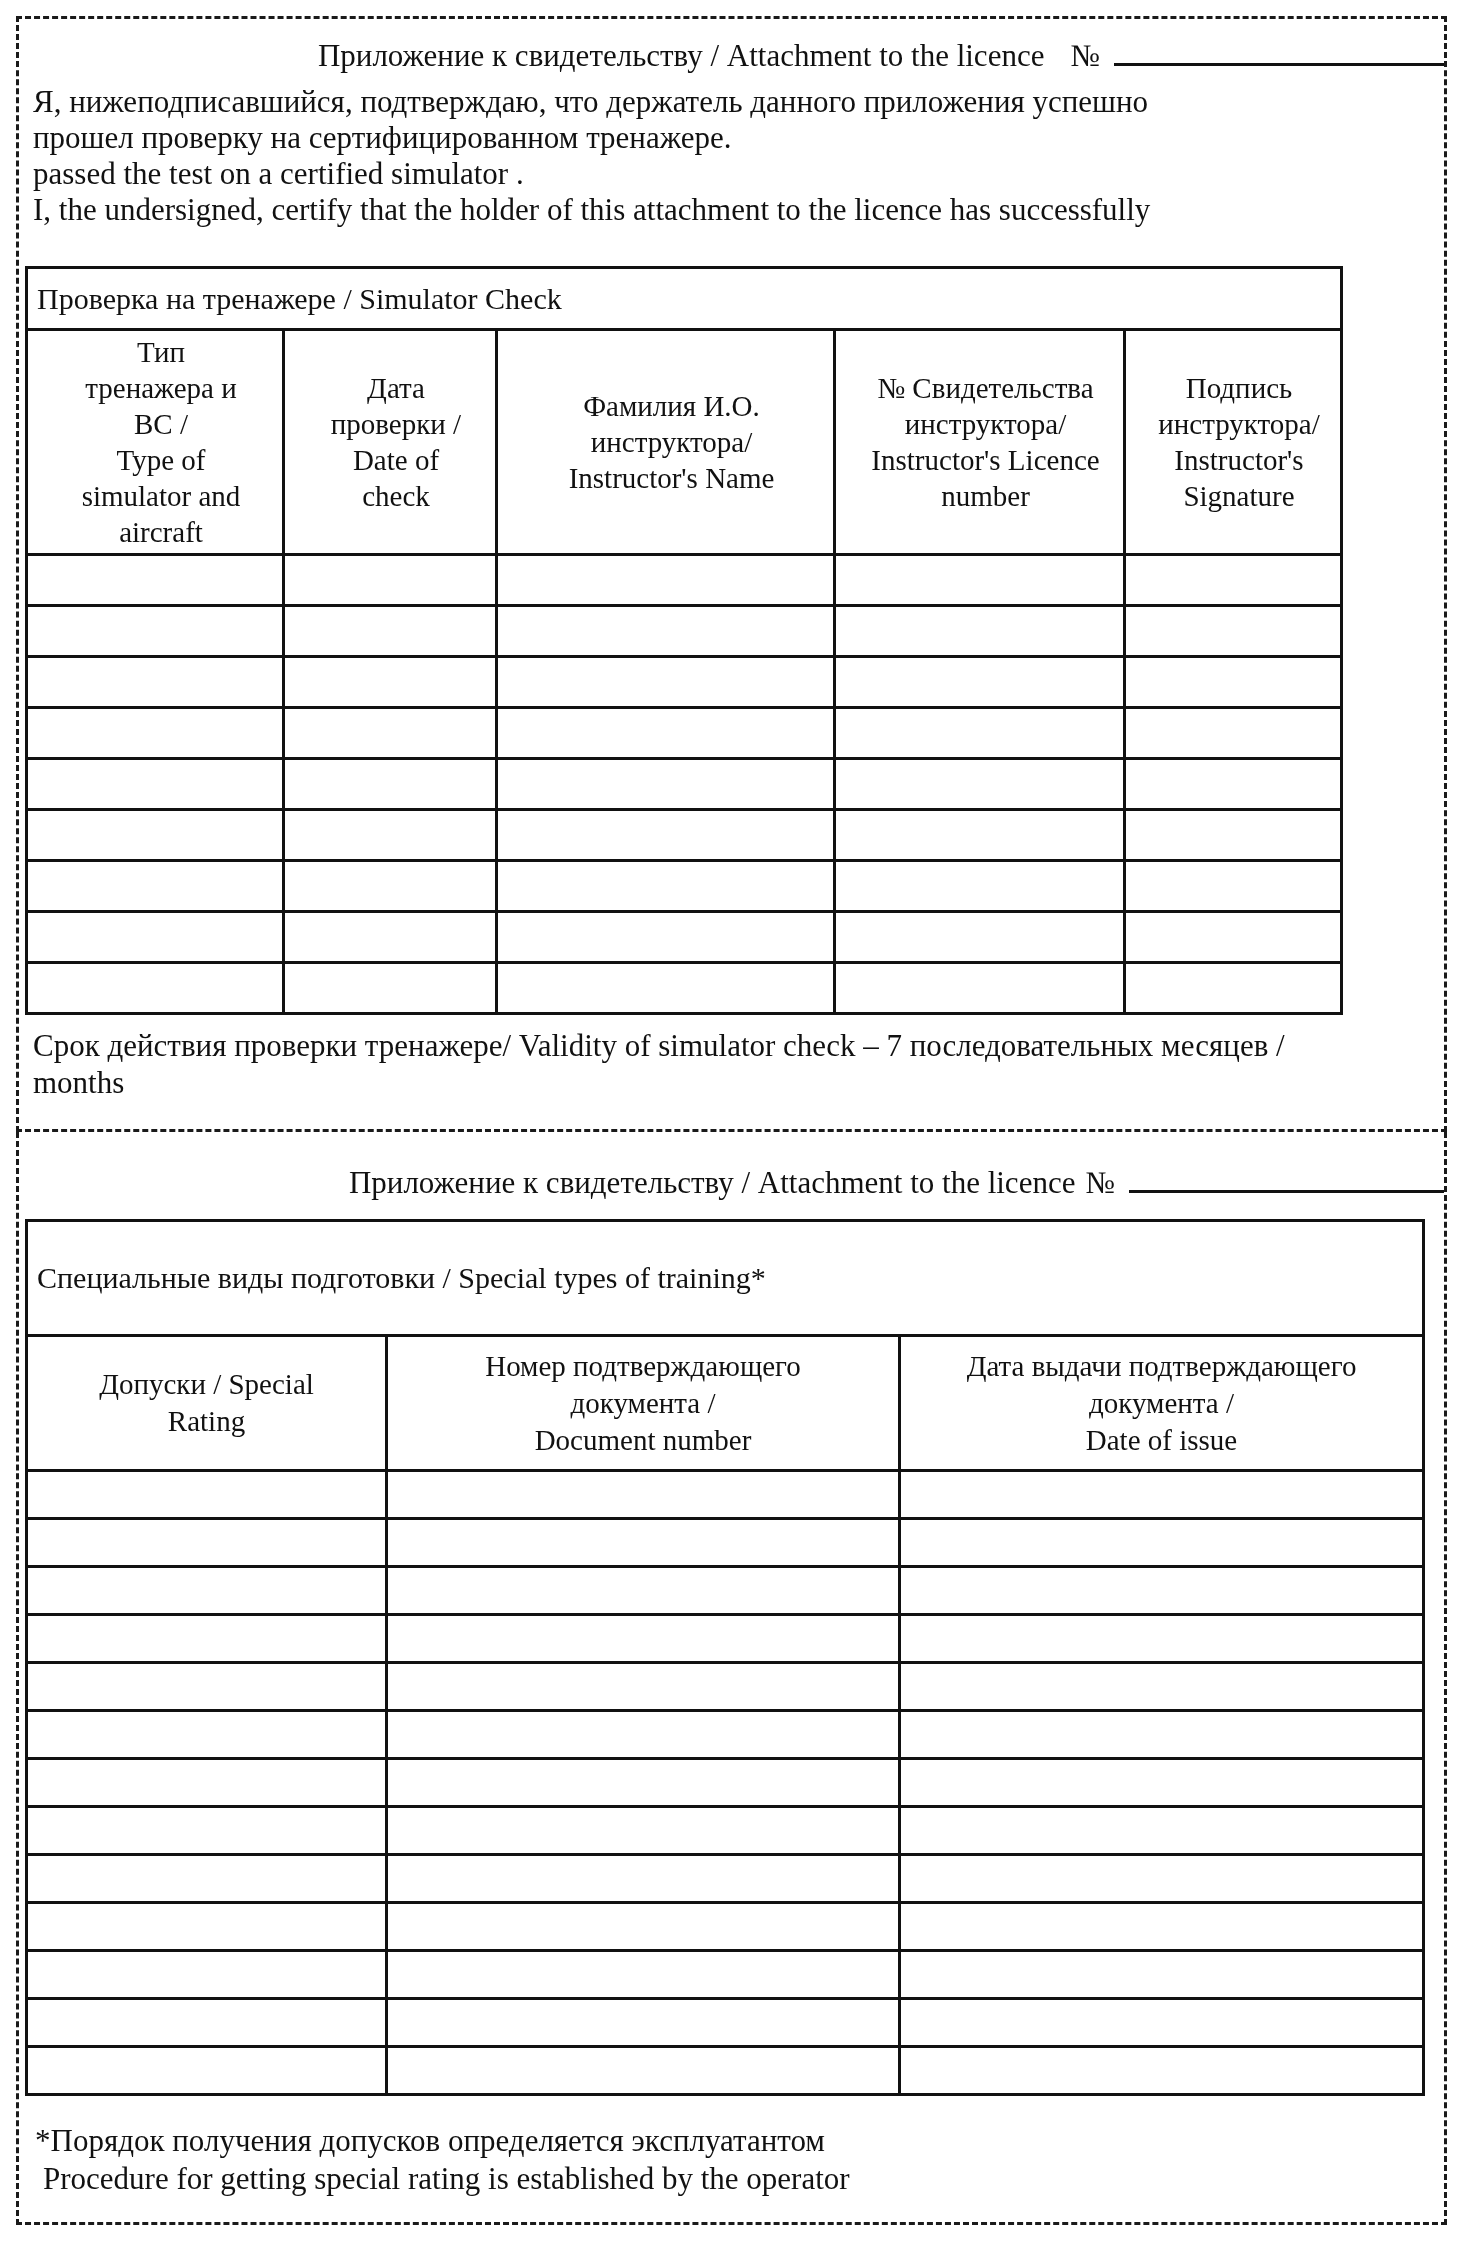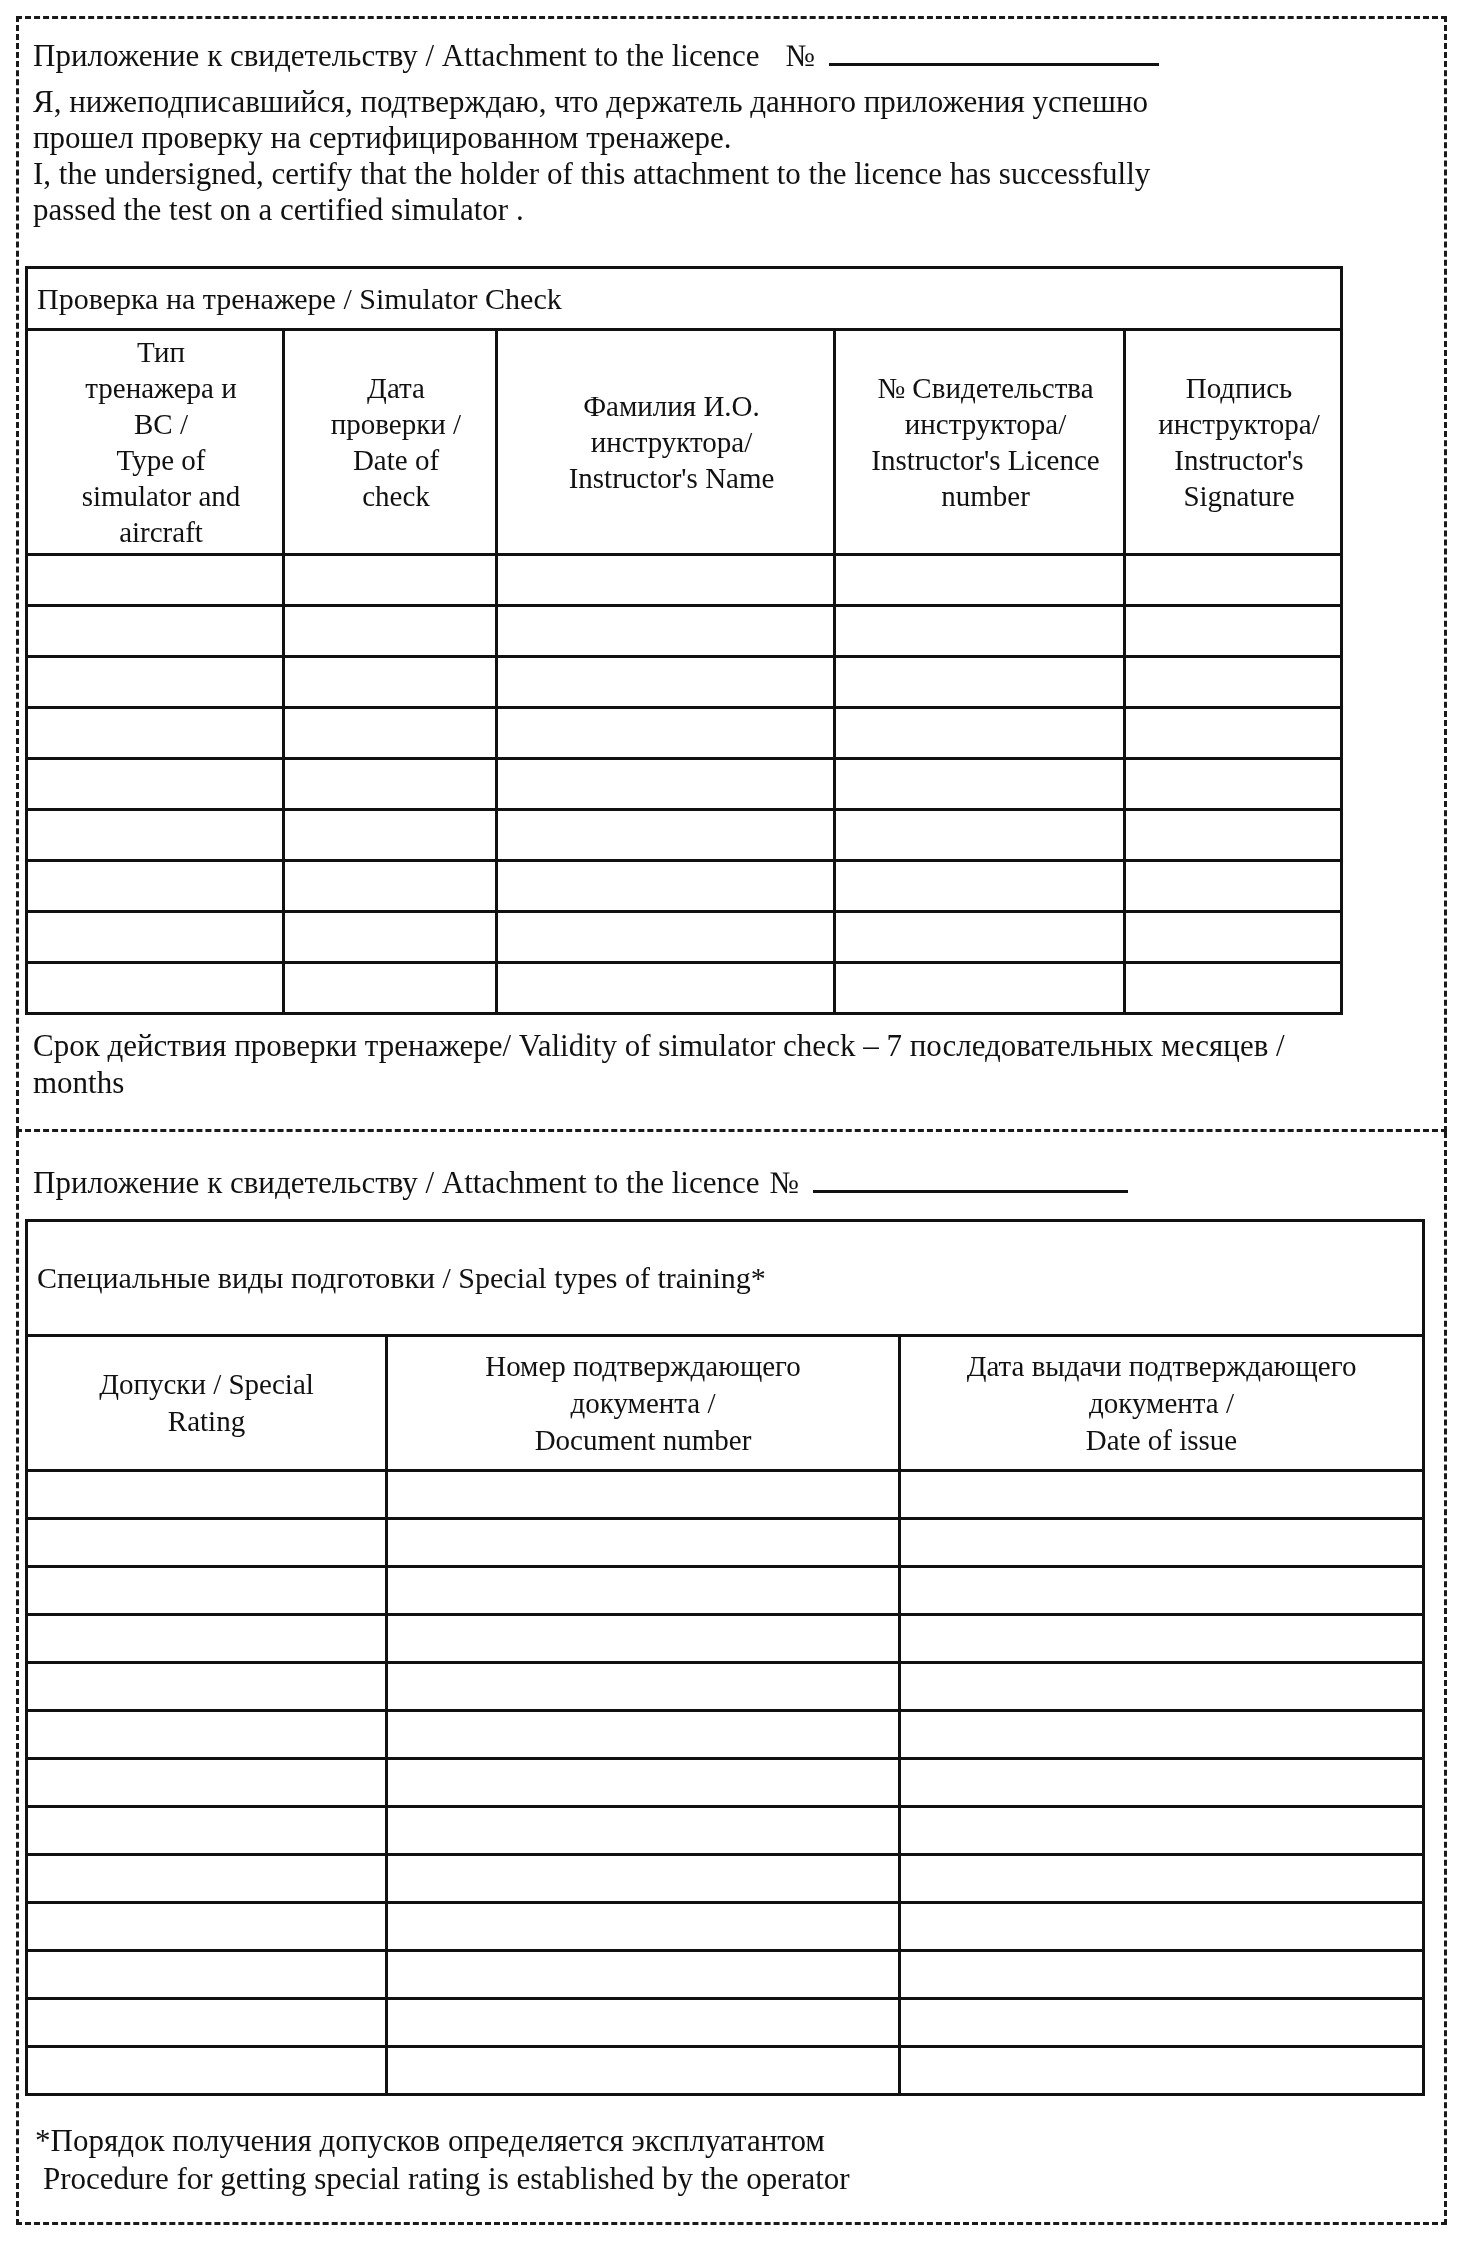--- a/index.html
+++ b/index.html
@@ -9,21 +9,21 @@
     font-family: "Liberation Serif", "DejaVu Serif", serif;
     color: #111; position: relative;
   }
   .box {
     margin-left: 16px; width: 1431px;
     border: 3px dashed #1a1a1a;
   }
   .box-top { margin-top: 16px; height: 1116px; padding-top: 8px; }
   .box-bottom { height: 1093px; border-top: none; padding-top: 22px; }
 
-  .attach-line { font-size: 31px; margin: 8px 0 0 14px; white-space: nowrap; }
+  .attach-line { font-size: 31px; margin: 8px 0 0 14px; white-space: nowrap; text-align: right; }
   .no-sign { margin-left: 26px; }
   .no-sign-2 { margin-left: 10px; }
   .blank {
     display: inline-block; height: 1.0em; vertical-align: baseline;
     border-bottom: 3px solid #111;
   }
   .blank-1 { width: 330px; margin-left: 14px; }
   .blank-2 { width: 315px; margin-left: 14px; }
 
   .para { font-size: 31px; line-height: 36px; margin: 10px 0 0 14px; }
@@ -60,22 +60,22 @@
 <body>
 
 <section class="box box-top">
   <div class="attach-line">
     <span>Приложение к свидетельству / Attachment to the licence</span><span class="no-sign">№</span><span class="blank blank-1"></span>
   </div>
 
   <div class="para">
     <div>Я, нижеподписавшийся, подтверждаю, что держатель данного приложения успешно</div>
     <div>прошел проверку на сертифицированном тренажере.</div>
+    <div>passed the test on a certified simulator .</div>
     <div>I, the undersigned, certify that the holder of this attachment to the licence has successfully</div>
-    <div>passed the test on a certified simulator .</div>
   </div>
 
   <table class="t1">
     <colgroup>
       <col class="c1">
         <col class="c2">
         <col class="c3">
         <col class="c4">
         <col class="c5">
     </colgroup>

